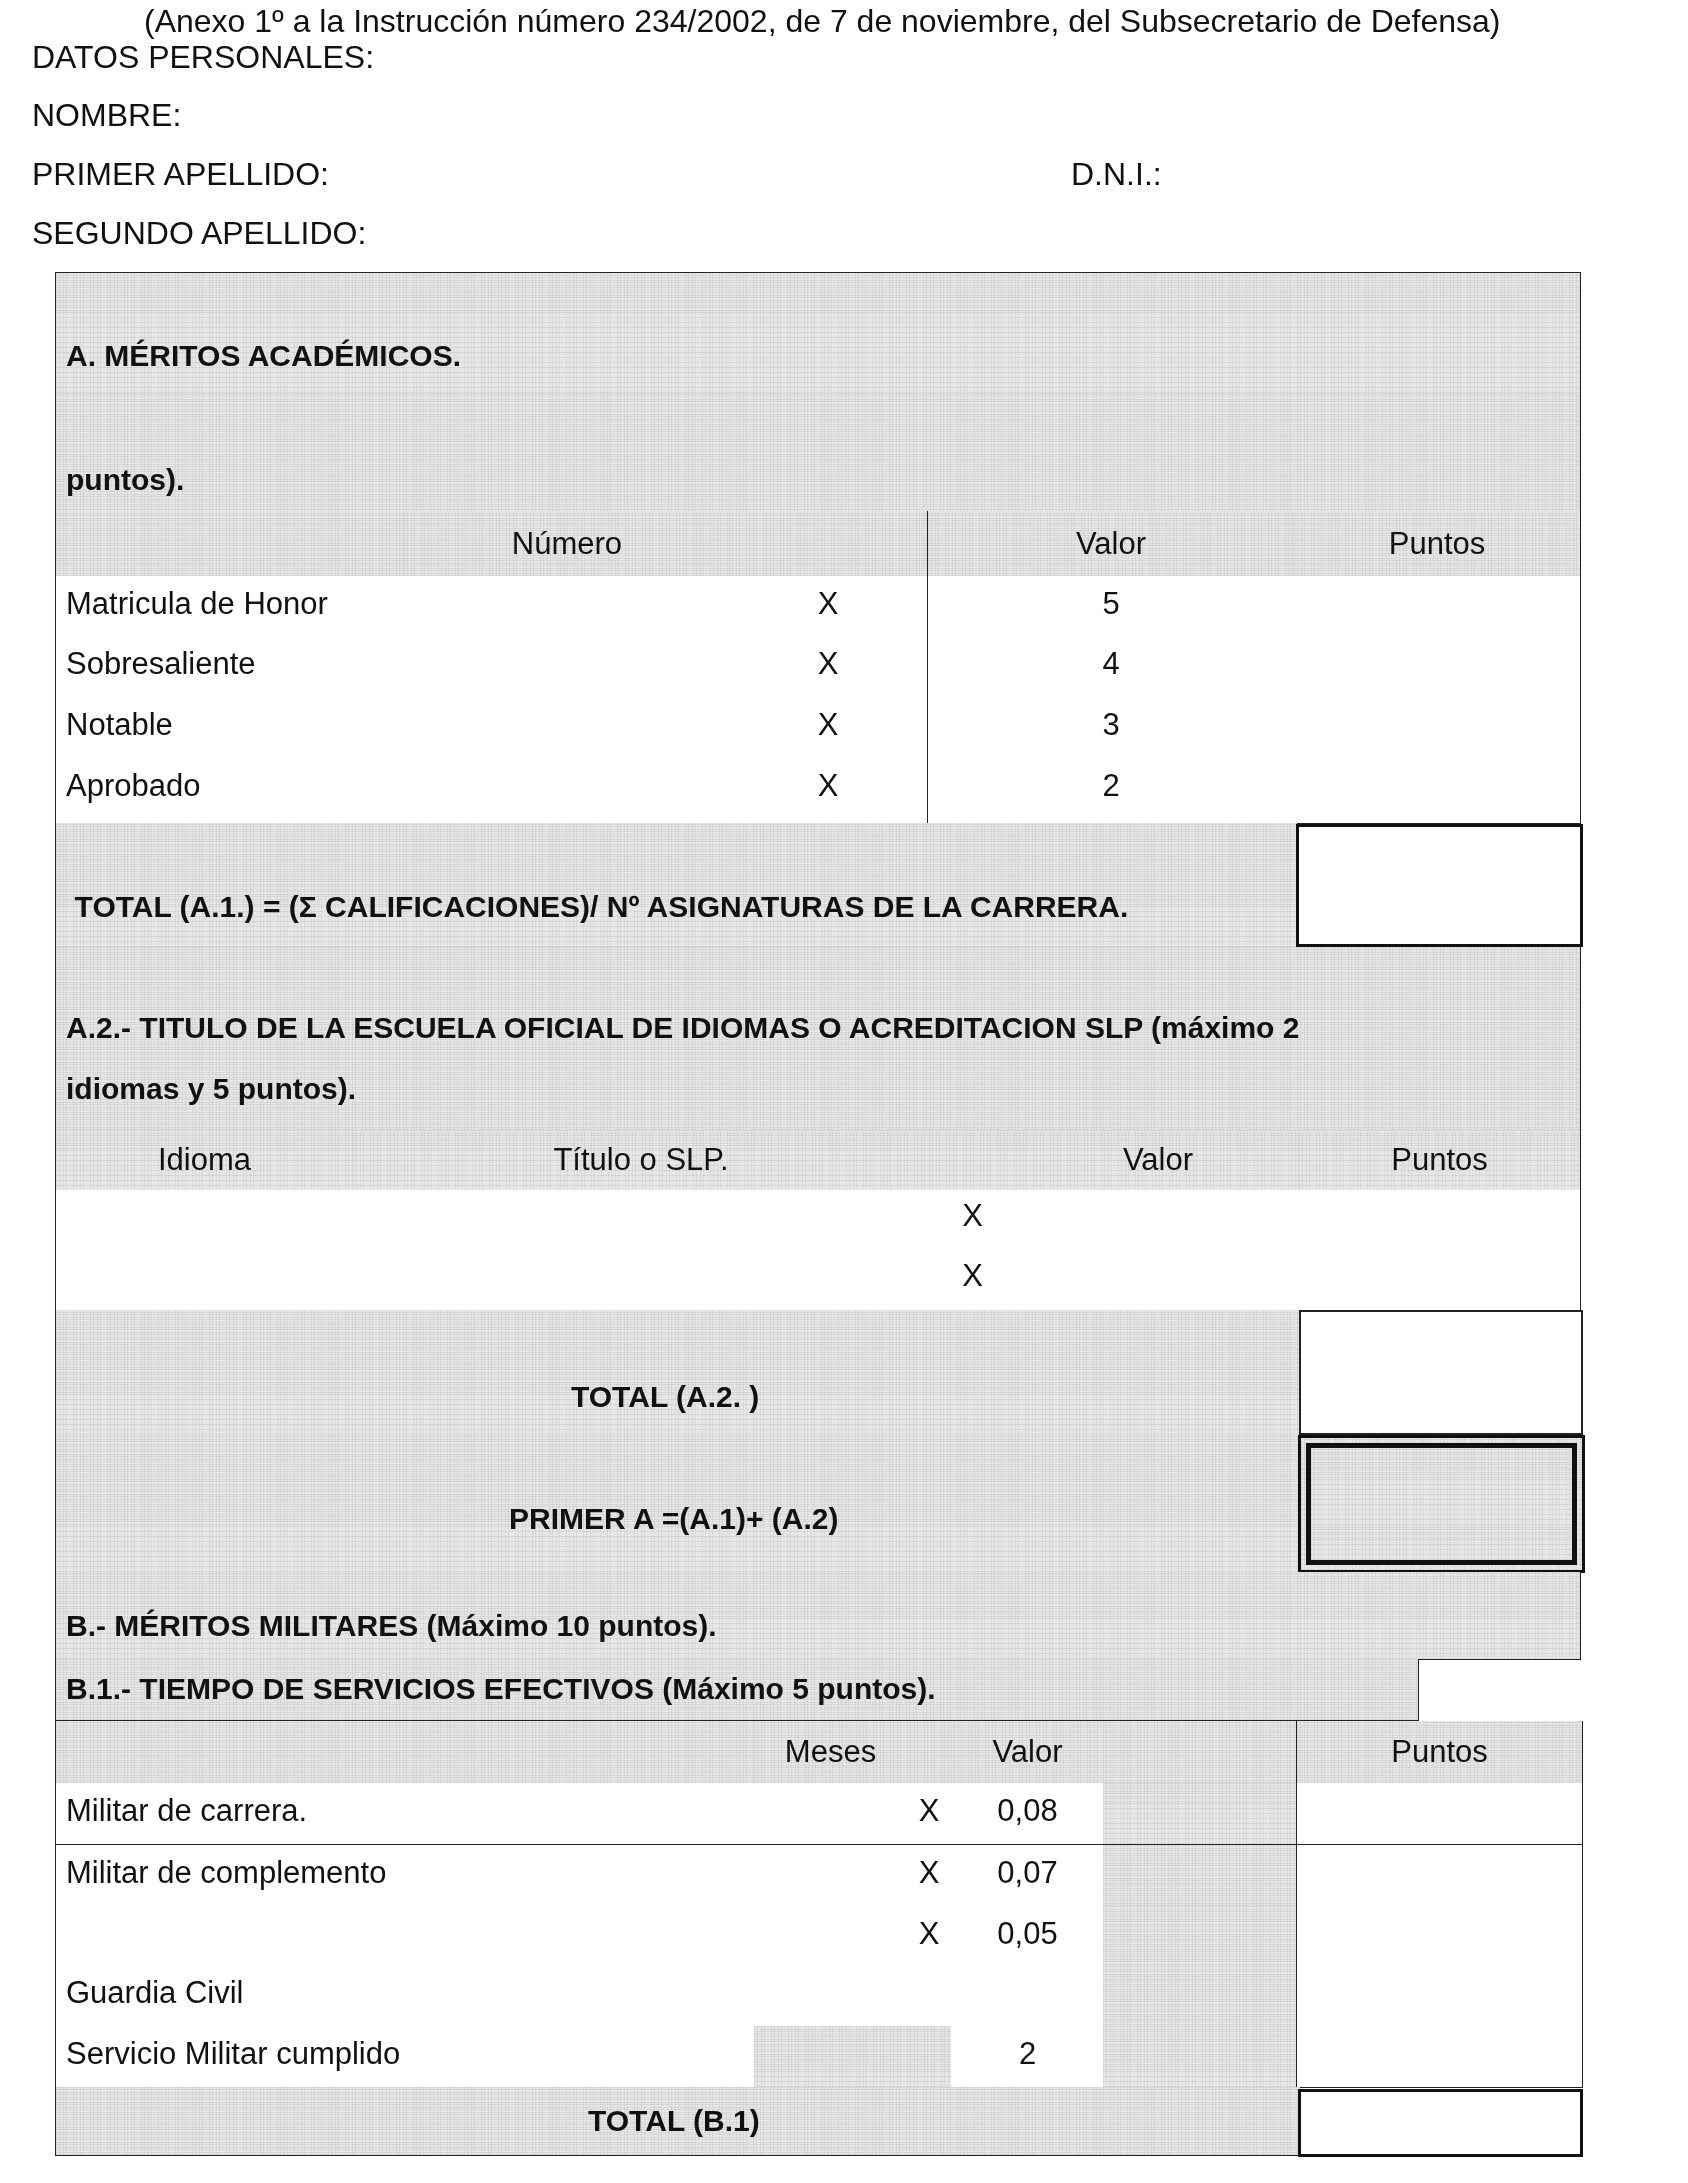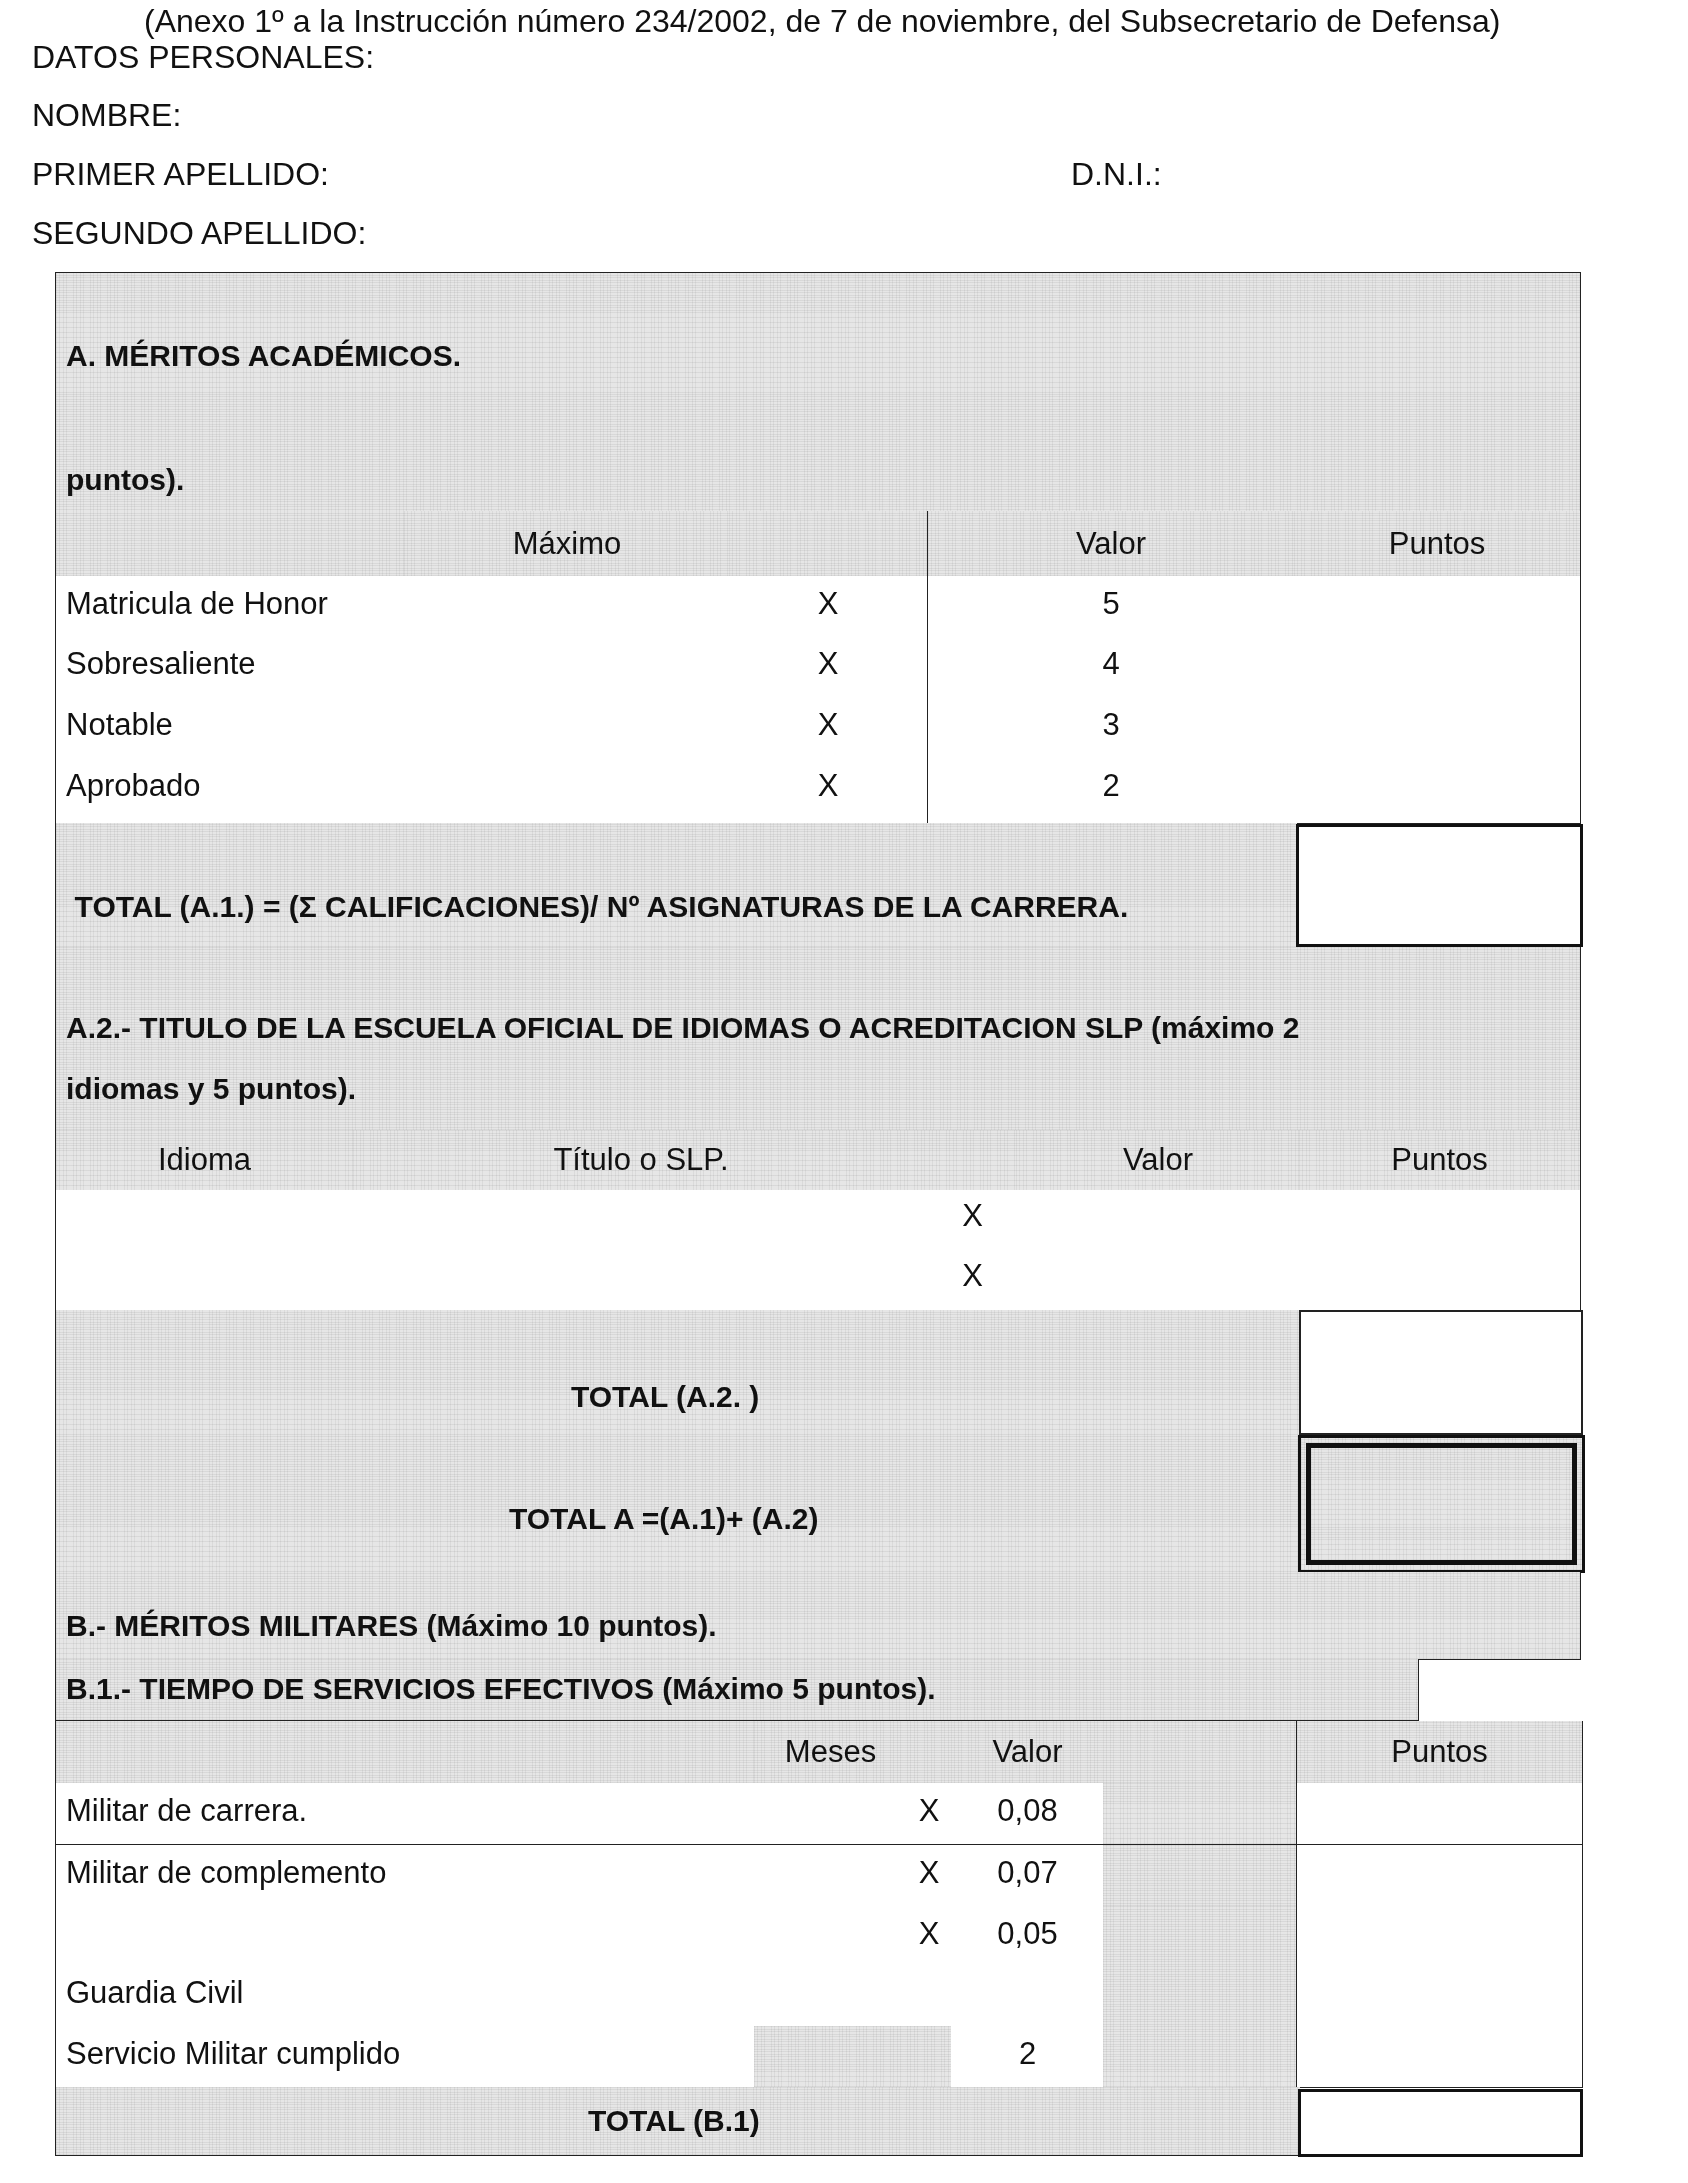--- a/index.html
+++ b/index.html
@@ -34,21 +34,21 @@
 <div class="box g all" style="left:55px;top:272px;width:1526px;height:122px;">
   <div class="cell-text sec" style="left:10px;top:68px;">A. MÉRITOS ACADÉMICOS.</div>
 </div>
 
 <div class="box g bl br bb" style="left:55px;top:393px;width:1526px;height:120px;">
   <div class="cell-text sec" style="left:10px;top:72px;">puntos).</div>
 </div>
 
 <div class="box g bl br bb" style="left:55px;top:511px;width:350px;height:66px;"></div>
 <div class="box g br bb" style="left:404px;top:511px;width:327px;height:66px;">
-  <div class="cell-text center" style="top:17px;">Máximo</div>
+  <div class="cell-text center" style="top:17px;">Número</div>
 </div>
 <div class="box g br bb" style="left:729px;top:511px;width:199px;height:66px;"></div>
 <div class="box g br bb" style="left:928px;top:511px;width:367px;height:66px;">
   <div class="cell-text center" style="top:17px;">Valor</div>
 </div>
 <div class="box g br bb" style="left:1294px;top:511px;width:287px;height:66px;">
   <div class="cell-text center" style="top:17px;">Puntos</div>
 </div>
 
 <div>
@@ -146,21 +146,21 @@
   <div class="box w br bb" style="left:1016px;top:1250px;width:285px;height:61px;"></div>
   <div class="box w br bb" style="left:1299px;top:1250px;width:282px;height:61px;"></div>
 </div>
 
 <div class="box g bl bb" style="left:55px;top:1310px;width:1246px;height:126px;">
   <div class="cell-text sec" style="left:515px;top:72px;">TOTAL (A.2. )</div>
 </div>
 <div class="box w all" style="left:1299px;top:1310px;width:284px;height:125px;border-width:2.5px;"></div>
 
 <div class="box g bl bb" style="left:55px;top:1435px;width:1246px;height:138px;">
-  <div class="cell-text sec" style="left:453px;top:69px;">TOTAL A =(A.1)+ (A.2)</div>
+  <div class="cell-text sec" style="left:453px;top:69px;">PRIMER A =(A.1)+ (A.2)</div>
 </div>
 <div class="box g" style="left:1298px;top:1435px;width:287px;height:138px;border:3.4px solid #111;">
   <div class="box g" style="left:5px;top:5px;right:5px;bottom:5px;border:5px solid #111;"></div>
 </div>
 
 <div class="box g bl br bb" style="left:55px;top:1572px;width:1526px;height:88px;">
   <div class="cell-text sec" style="left:10px;top:39px;">B.- MÉRITOS MILITARES (Máximo 10 puntos).</div>
 </div>
 
 <div class="box g bl br bb" style="left:55px;top:1659px;width:1364px;height:62px;">

